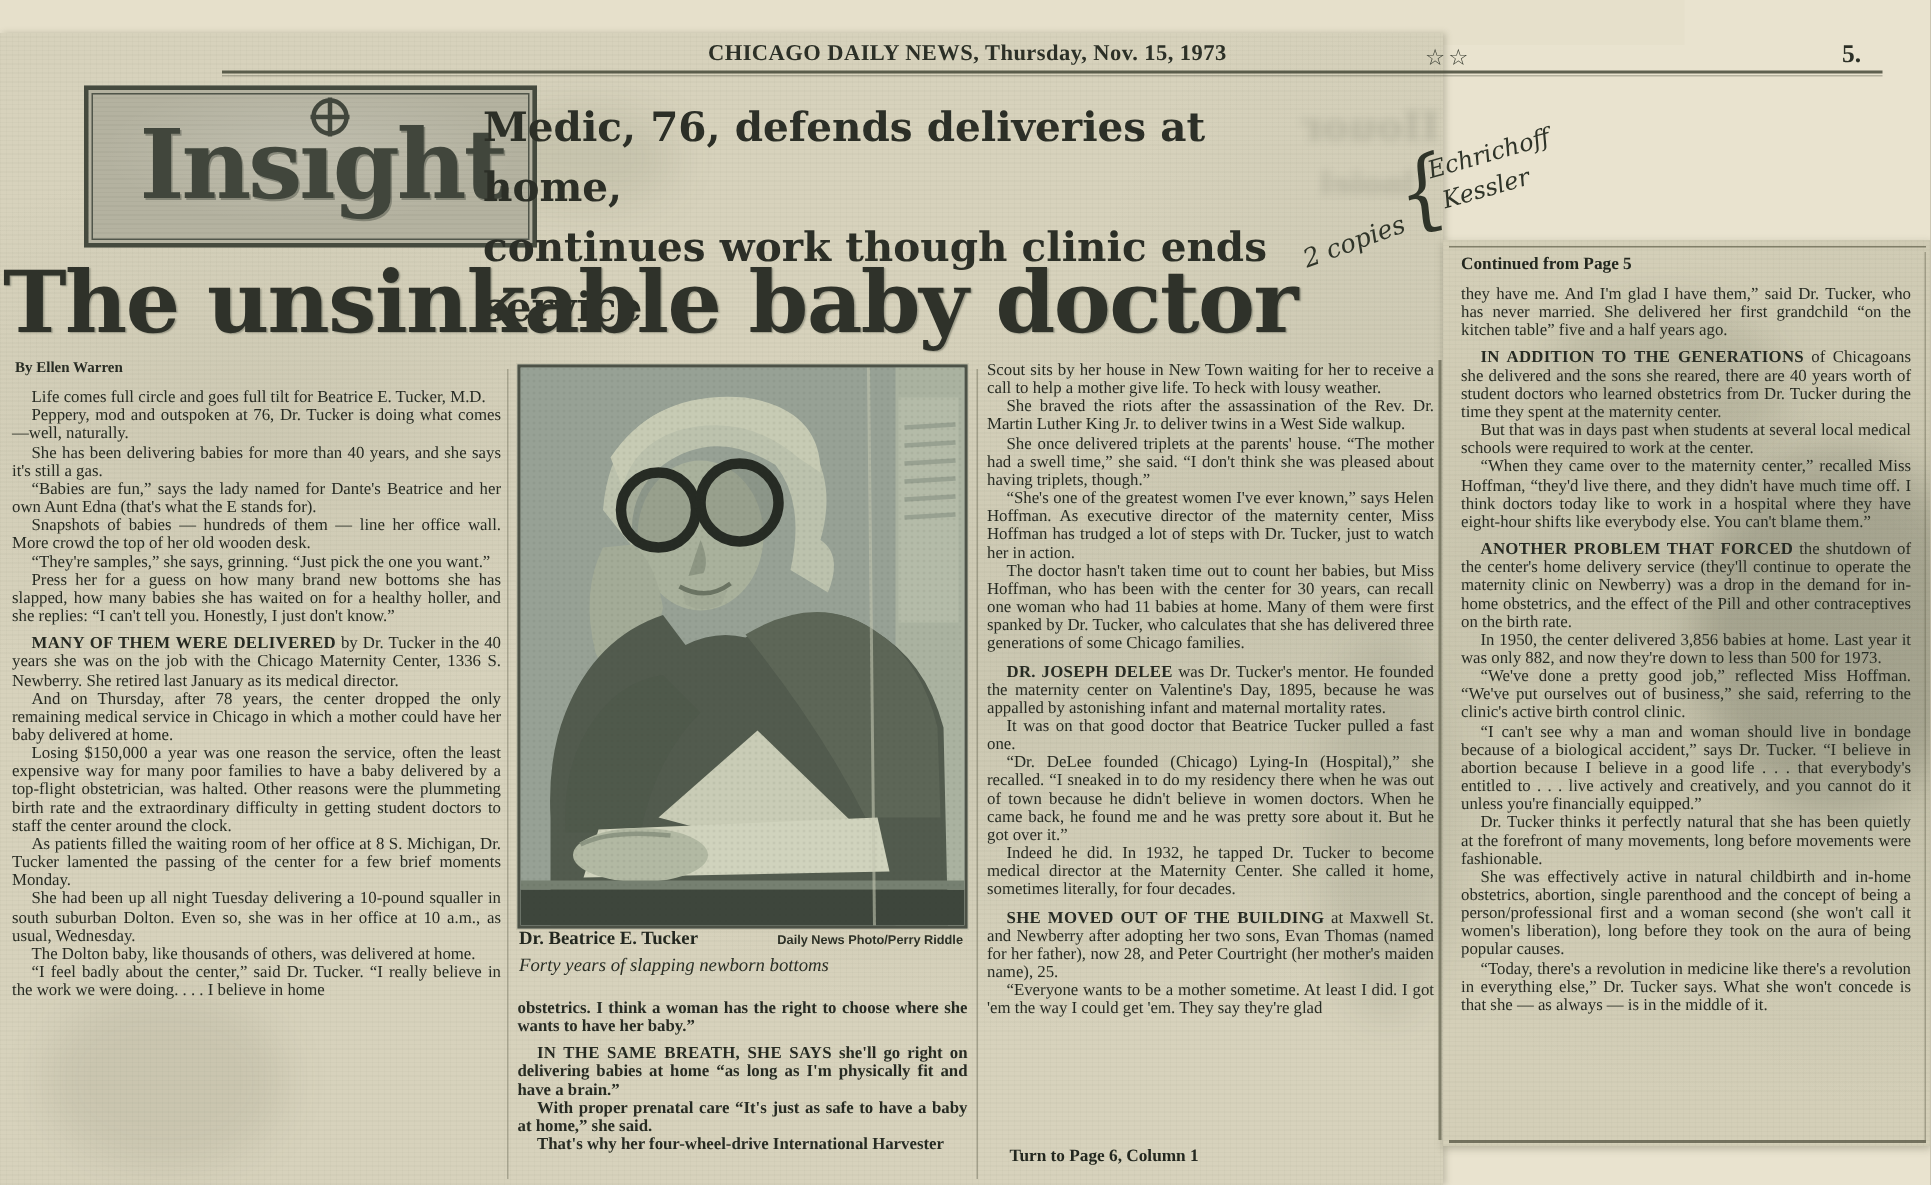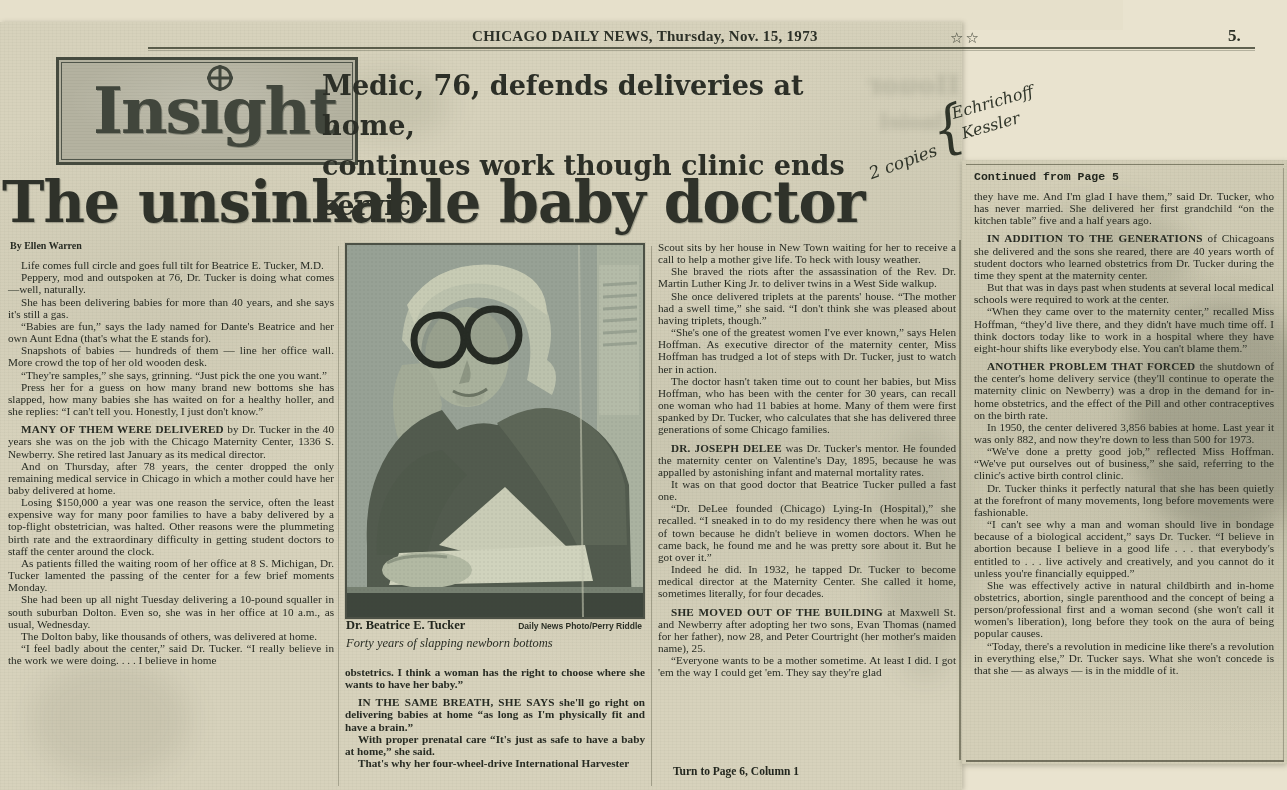--- a/index.html
+++ b/index.html
@@ -61,21 +61,21 @@
   .col{position:absolute;font-size:11.2px;line-height:12.15px;color:#272b23;}
   #col1{left:8px;top:240px;width:326px;}
   #col2-text{left:345px;top:666px;width:300px;font-weight:bold;}
   #col3{left:658px;top:241px;width:298px;}
   #col4{left:974px;top:190px;width:300px;}
   #byline{font-weight:bold;font-size:10px;margin:0 0 7px 2px;}
   .para{margin:0;text-indent:13px;text-align:justify;}
   .para.flush{text-indent:0;}
   .para.lead{margin-top:6px;}
   .para b{letter-spacing:.2px;}
-  #continued{position:absolute;left:974px;top:170px;font-weight:bold;font-size:11.5px;color:#23271f;font-family:Liberation Mono, monospace;}
+  #continued{position:absolute;left:974px;top:170px;font-weight:bold;font-size:11.5px;color:#23271f;}
   #turn-line{position:absolute;left:656px;top:765px;font-weight:bold;font-size:11.5px;color:#23271f;margin-left:17px;}
 
   
   .vrule{position:absolute;width:1px;background:#6d6c58;}
   #vr1{left:338px;top:246px;height:540px;opacity:.45;}
   #vr2{left:651px;top:246px;height:540px;opacity:.5;}
   #vr3{left:959px;top:240px;height:520px;opacity:.8;width:2px;}
   #vr4{left:1283px;top:168px;height:592px;opacity:.5;}
   #hr-col4-top{position:absolute;left:966px;top:164px;width:318px;height:1px;background:#55543f;opacity:.65;}
   #hr-col4-bot{position:absolute;left:966px;top:760px;width:318px;height:2px;background:#4a4937;opacity:.7;}
@@ -260,20 +260,20 @@
   <div id="continued">Continued from Page 5</div>
   <div id="col4" class="col">
     <div>
         <p class="para flush">they have me. And I'm glad I have them,” said Dr. Tucker, who has never married. She delivered her first grandchild “on the kitchen table” five and a half years ago.</p>
         <p class="para lead"><b>IN ADDITION TO THE GENERATIONS</b> of Chicagoans she delivered and the sons she reared, there are 40 years worth of student doctors who learned obstetrics from Dr. Tucker during the time they spent at the maternity center.</p>
         <p class="para">But that was in days past when students at several local medical schools were required to work at the center.</p>
         <p class="para">“When they came over to the maternity center,” recalled Miss Hoffman, “they'd live there, and they didn't have much time off. I think doctors today like to work in a hospital where they have eight-hour shifts like everybody else. You can't blame them.”</p>
         <p class="para lead"><b>ANOTHER PROBLEM THAT FORCED</b> the shutdown of the center's home delivery service (they'll continue to operate the maternity clinic on Newberry) was a drop in the demand for in-home obstetrics, and the effect of the Pill and other contraceptives on the birth rate.</p>
         <p class="para">In 1950, the center delivered 3,856 babies at home. Last year it was only 882, and now they're down to less than 500 for 1973.</p>
         <p class="para">“We've done a pretty good job,” reflected Miss Hoffman. “We've put ourselves out of business,” she said, referring to the clinic's active birth control clinic.</p>
+        <p class="para">“I can't see why a man and woman should live in bondage because of a biological accident,” says Dr. Tucker. “I believe in abortion because I believe in a good life . . . that everybody's entitled to . . . live actively and creatively, and you cannot do it unless you're financially equipped.”</p>
         <p class="para">Dr. Tucker thinks it perfectly natural that she has been quietly at the forefront of many movements, long before movements were fashionable.</p>
-        <p class="para">“I can't see why a man and woman should live in bondage because of a biological accident,” says Dr. Tucker. “I believe in abortion because I believe in a good life . . . that everybody's entitled to . . . live actively and creatively, and you cannot do it unless you're financially equipped.”</p>
         <p class="para">She was effectively active in natural childbirth and in-home obstetrics, abortion, single parenthood and the concept of being a person/professional first and a woman second (she won't call it women's liberation), long before they took on the aura of being popular causes.</p>
         <p class="para">“Today, there's a revolution in medicine like there's a revolution in everything else,” Dr. Tucker says. What she won't concede is that she — as always — is in the middle of it.</p>
       </div>
   </div>
 
 </div>
 
 </body></html>

